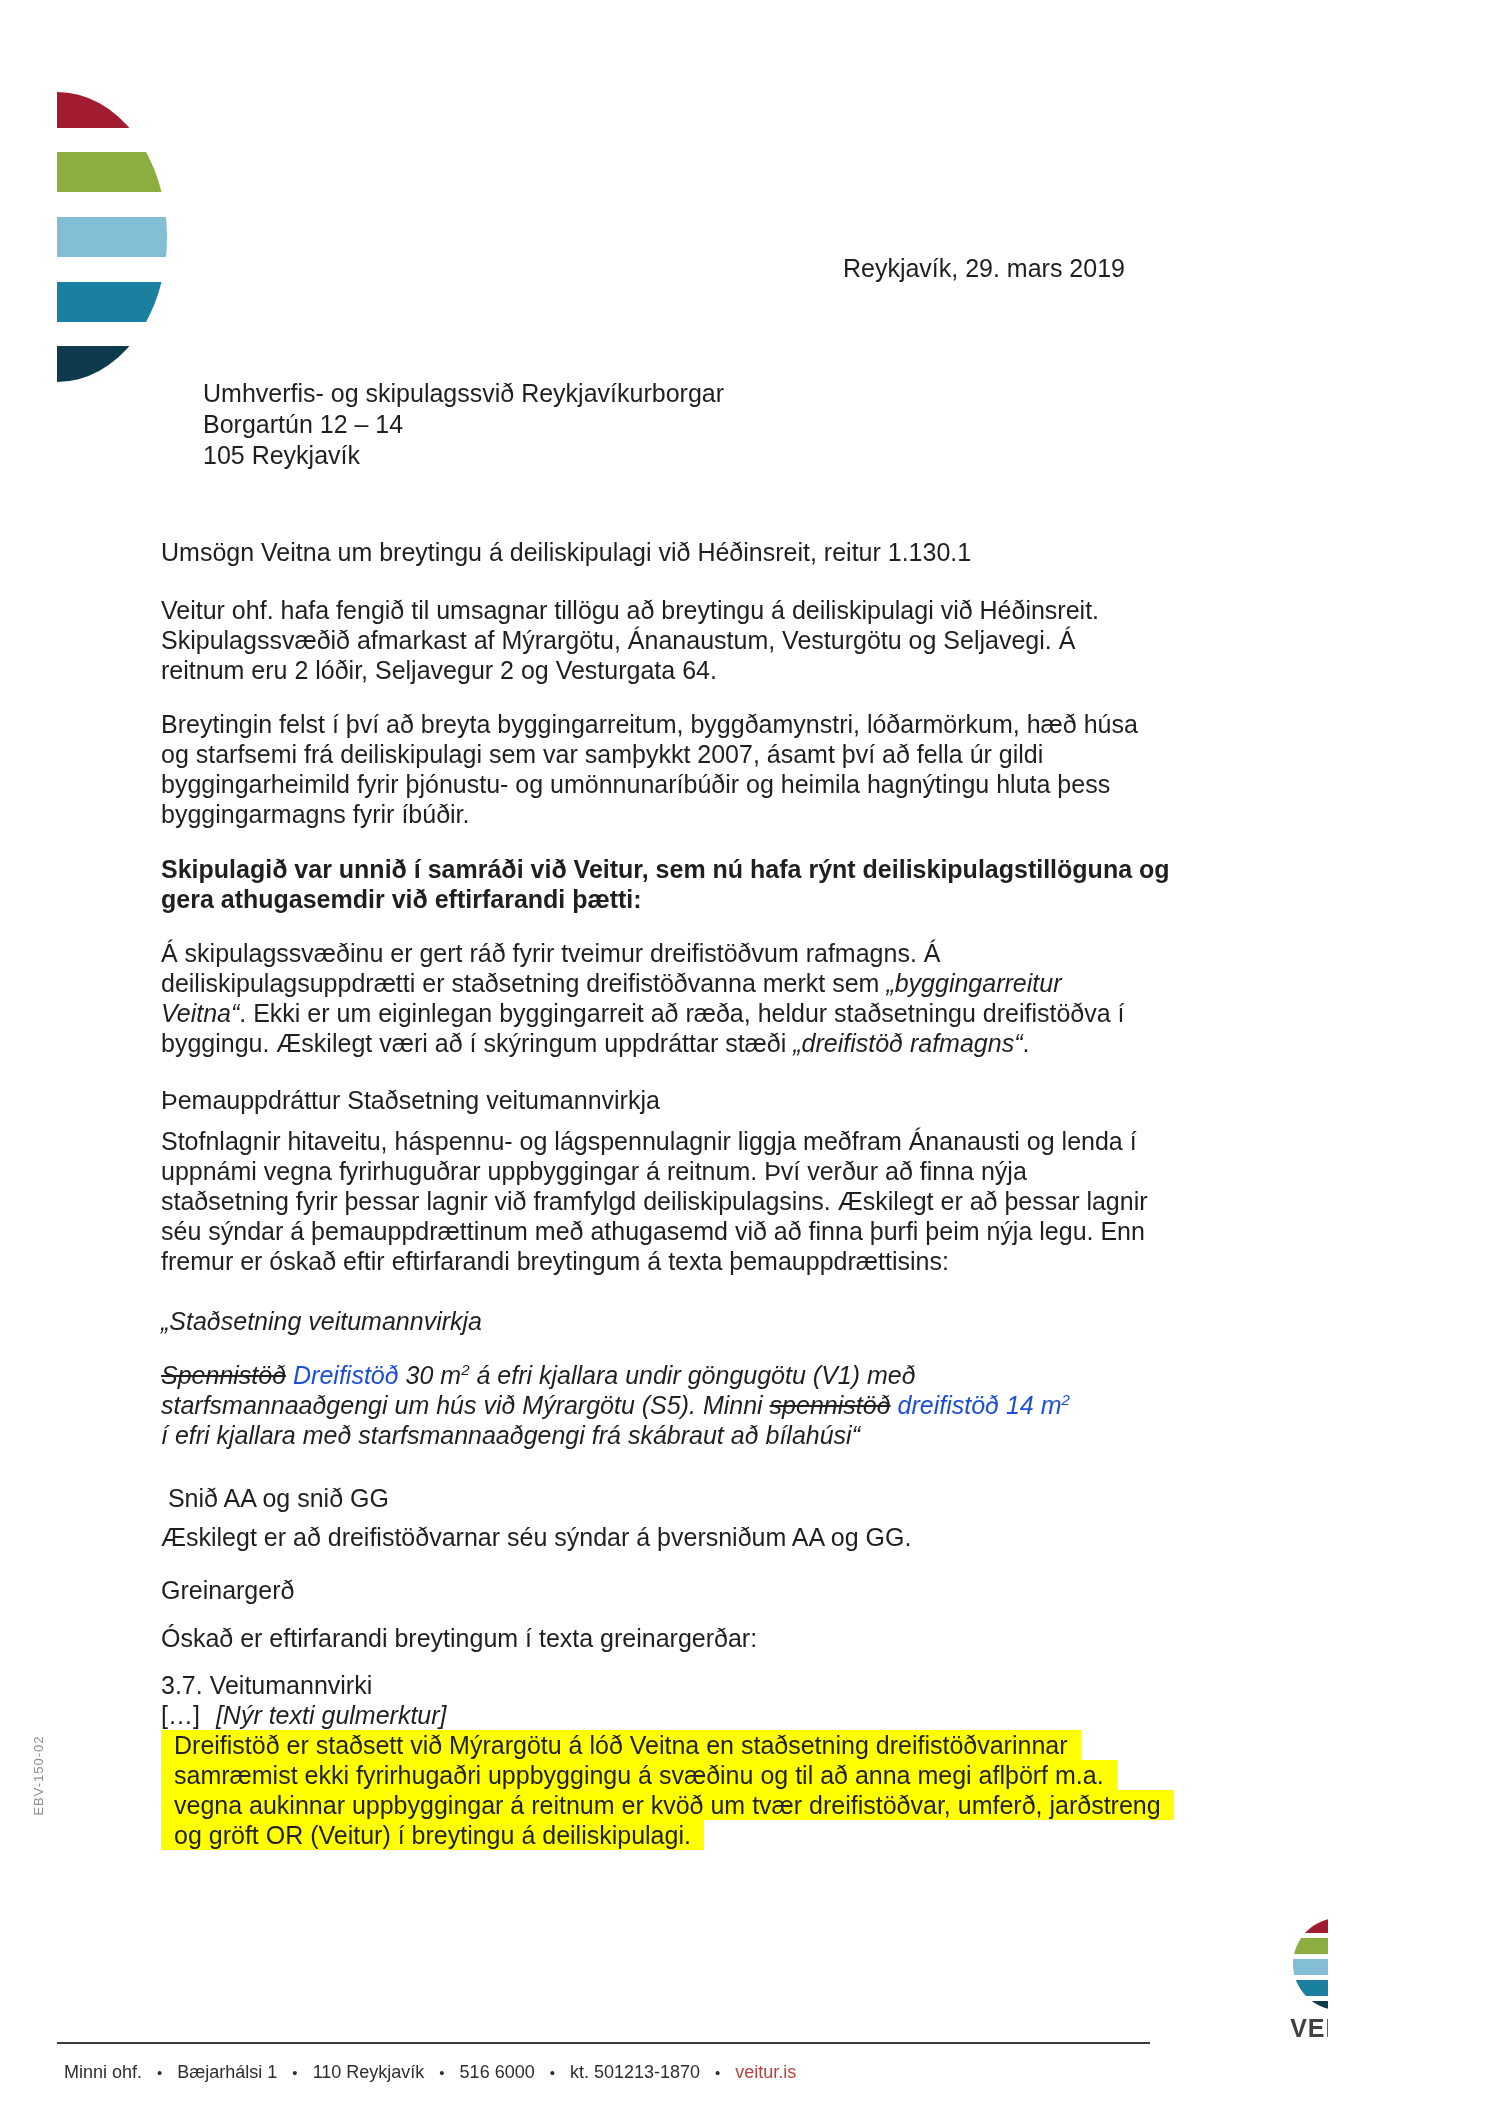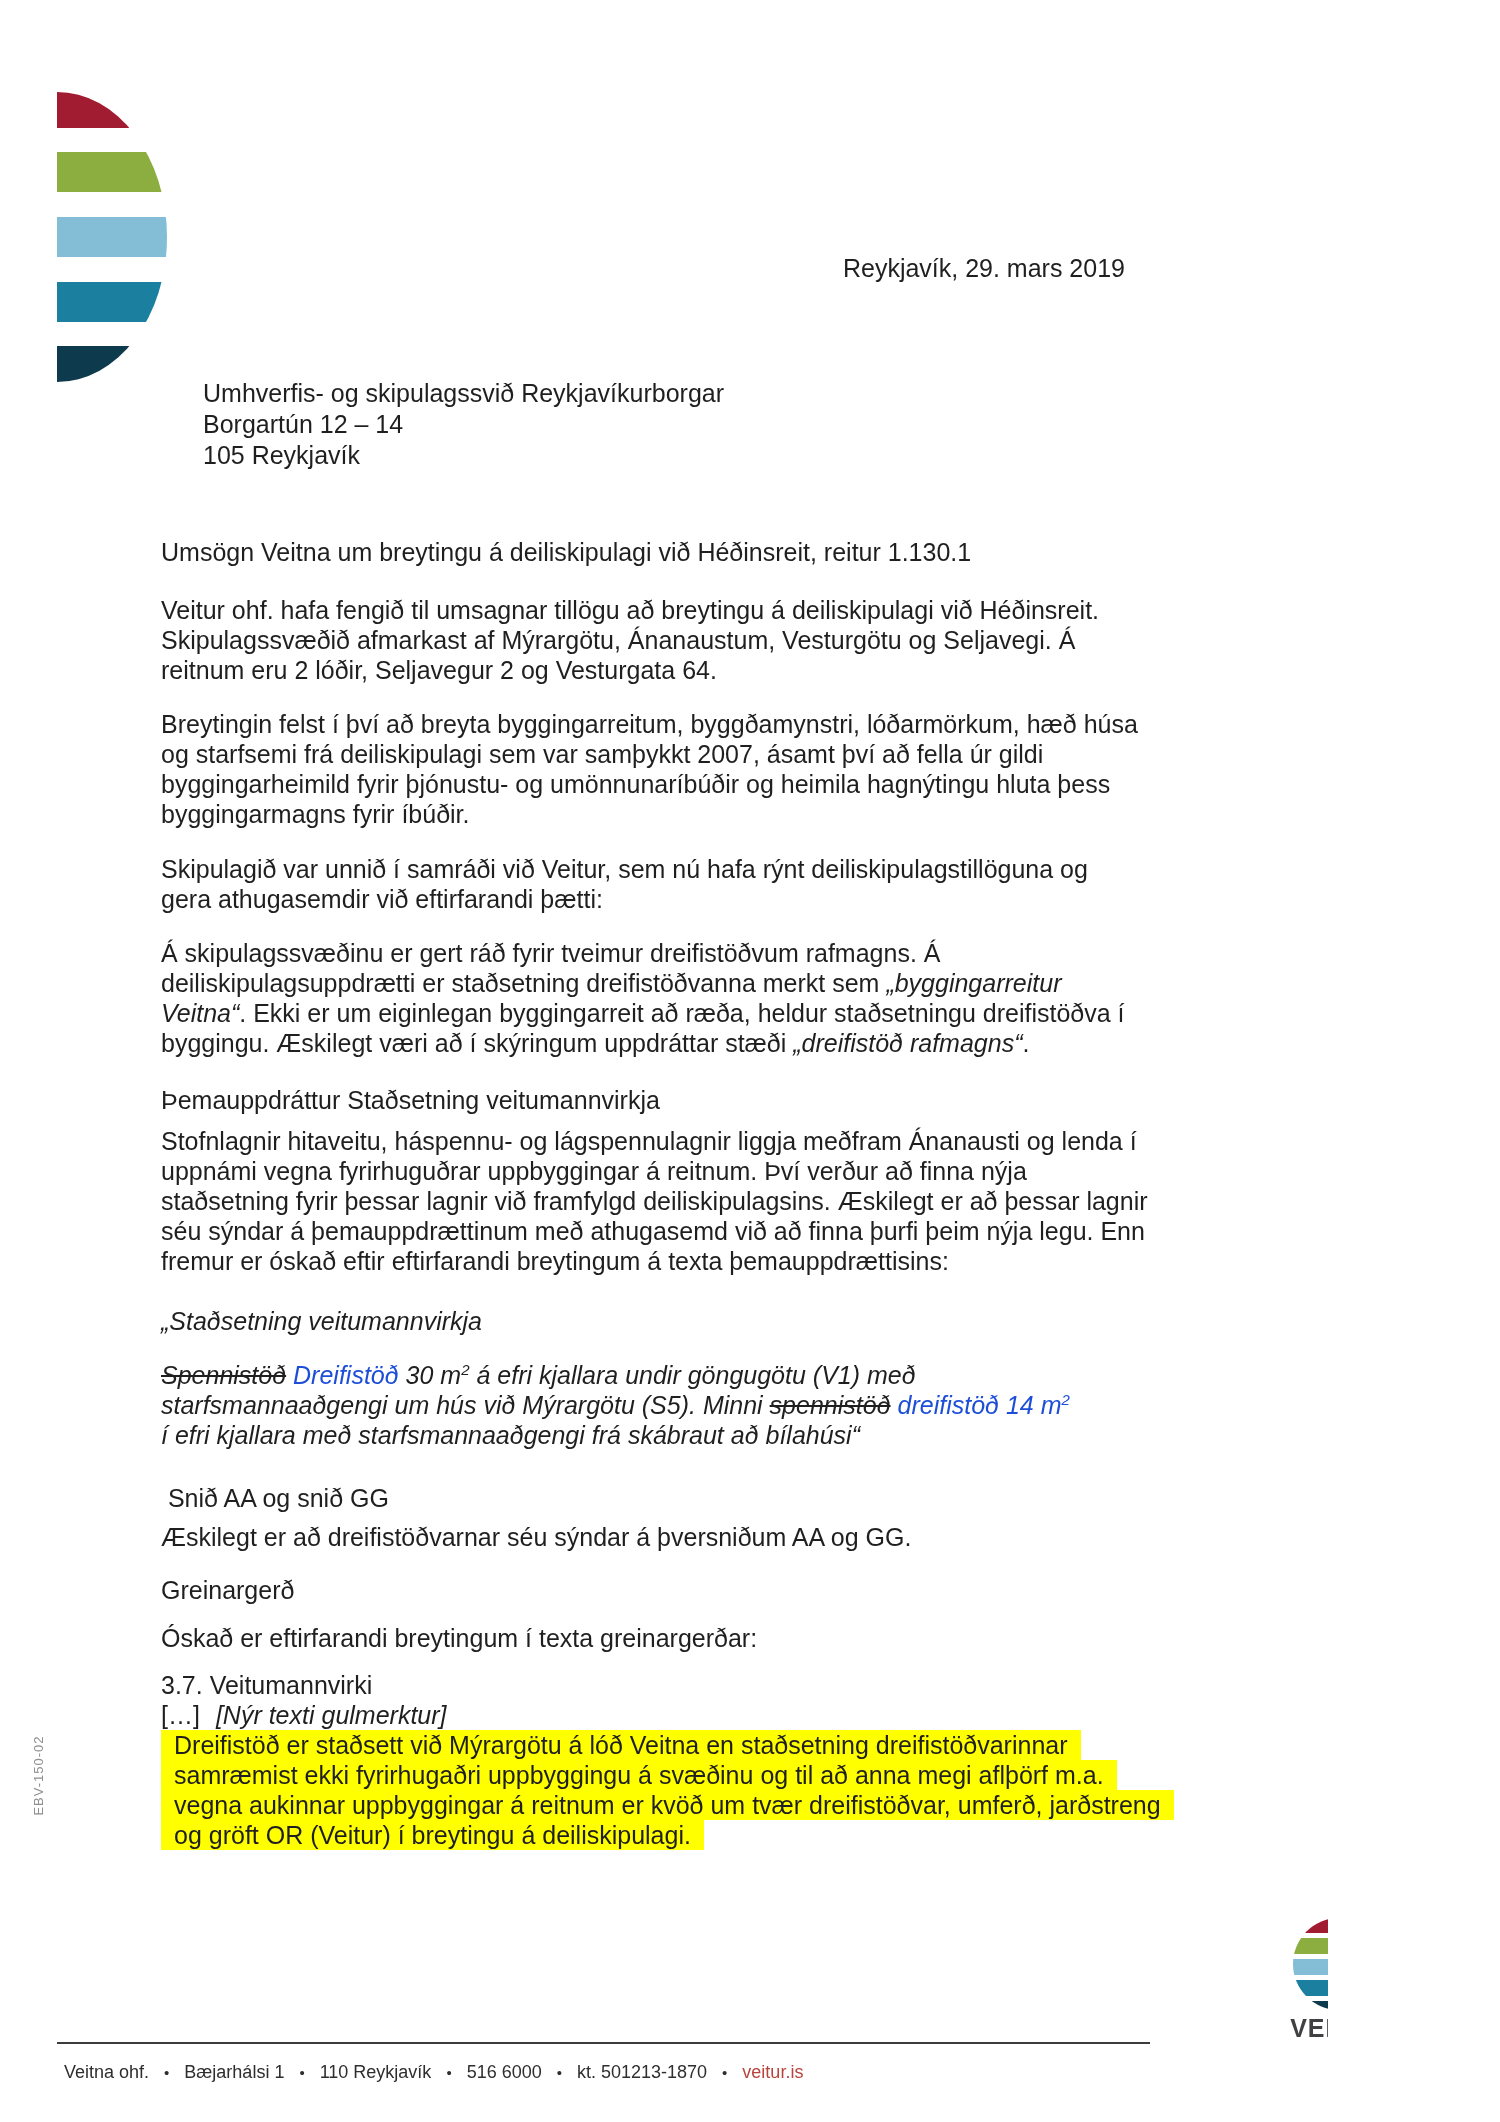--- a/index.html
+++ b/index.html
@@ -169,21 +169,21 @@
 
     <p class="preline" style="margin-bottom:24px;">Veitur ohf. hafa fengið til umsagnar tillögu að breytingu á deiliskipulagi við Héðinsreit.
 Skipulagssvæðið afmarkast af Mýrargötu, Ánanaustum, Vesturgötu og Seljavegi. Á
 reitnum eru 2 lóðir, Seljavegur 2 og Vesturgata 64.</p>
 
     <p class="preline" style="margin-bottom:25px;">Breytingin felst í því að breyta byggingarreitum, byggðamynstri, lóðarmörkum, hæð húsa
 og starfsemi frá deiliskipulagi sem var samþykkt 2007, ásamt því að fella úr gildi
 byggingarheimild fyrir þjónustu- og umönnunaríbúðir og heimila hagnýtingu hluta þess
 byggingarmagns fyrir íbúðir.</p>
 
-    <p class="preline" style="margin-bottom:24px;">Skipulagið var unnið í samráði við Veitur, sem nú hafa rýnt deiliskipulagstillöguna og
+    <p class="preline" style="margin-bottom:24px;font-weight:bold;">Skipulagið var unnið í samráði við Veitur, sem nú hafa rýnt deiliskipulagstillöguna og
 gera athugasemdir við eftirfarandi þætti:</p>
 
 
     <p class="preline" style="margin-bottom:27px;"><span>Á skipulagssvæðinu er gert ráð fyrir tveimur dreifistöðvum rafmagns. Á
 deiliskipulagsuppdrætti er staðsetning dreifistöðvanna merkt sem </span><span class="it">„byggingarreitur
 Veitna“</span><span>. Ekki er um eiginlegan byggingarreit að ræða, heldur staðsetningu dreifistöðva í
 byggingu. Æskilegt væri að í skýringum uppdráttar stæði </span><span class="it">„dreifistöð rafmagns“</span><span>.</span></p>
 
     <h2 class="underlined" style="margin-bottom:11px;">Þemauppdráttur Staðsetning veitumannvirkja</h2>
 
@@ -213,21 +213,21 @@
 samræmist ekki fyrirhugaðri uppbyggingu á svæðinu og til að anna megi aflþörf m.a.
 vegna aukinnar uppbyggingar á reitnum er kvöð um tvær dreifistöðvar, umferð, jarðstreng
 og gröft OR (Veitur) í breytingu á deiliskipulagi.</span></div>
 
   </div>
 
   <div class="doc-code">EBV-150-02</div>
 
   <div class="footer-rule"></div>
   <div class="footer">
-    <span>Veitna ohf.</span>
+    <span>Minni ohf.</span>
     <span class="bullet">•</span>
     <span>Bæjarhálsi 1</span>
     <span class="bullet">•</span>
     <span>110 Reykjavík</span>
     <span class="bullet">•</span>
     <span>516 6000</span>
     <span class="bullet">•</span>
     <span>kt. 501213-1870</span>
     <span class="bullet">•</span>
     <span class="footer-link">veitur.is</span>

